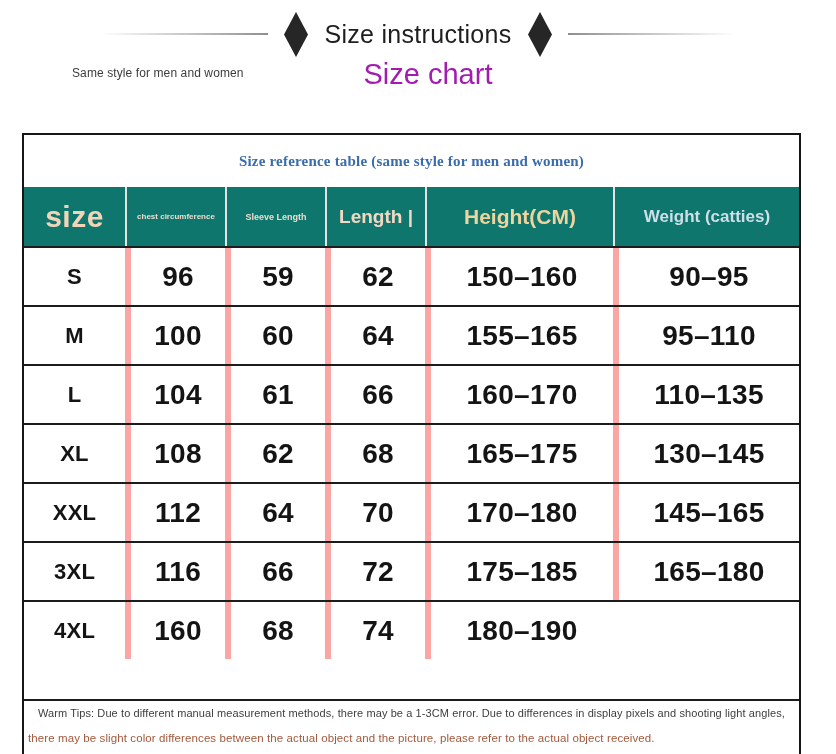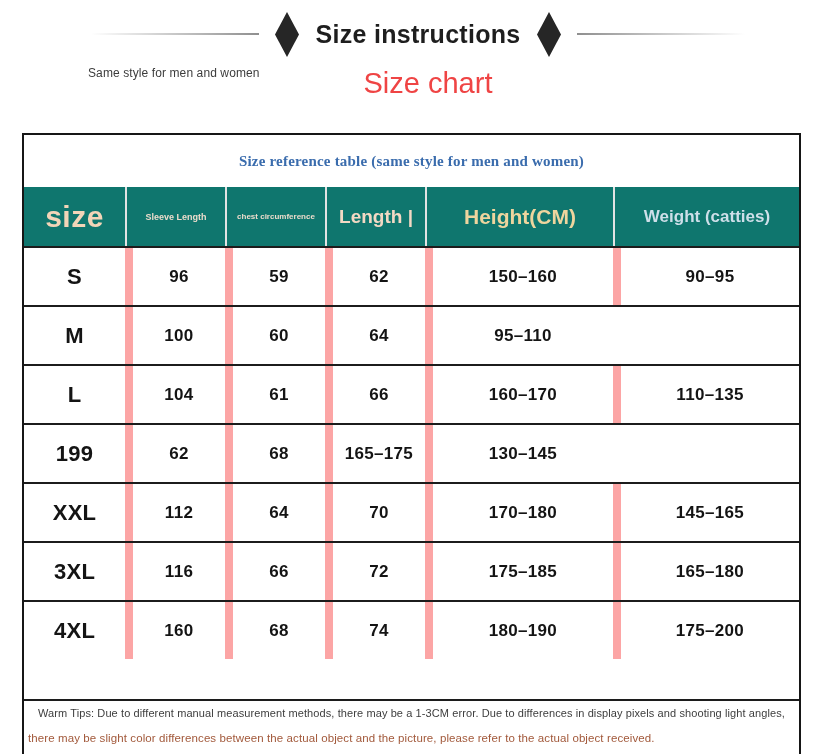--- a/index.html
+++ b/index.html
@@ -14,29 +14,29 @@
 
   
   .page-header { position: relative; height: 133px; }
   .banner-row {
     position: absolute; top: 10px; left: 0; right: 0; height: 48px;
     display: flex; align-items: center; justify-content: center; gap: 16px;
   }
   .rule { width: 168px; height: 2px; }
   .rule-left  { background: linear-gradient(to right, rgba(140,140,140,0), #8f8f8f); }
   .rule-right { background: linear-gradient(to left,  rgba(140,140,140,0), #8f8f8f); }
-  .banner-title { font-size: 25px; font-weight: 700; color: #1e1e1e; letter-spacing: 0.3px; }
+  .banner-title { font-size: 25px; font-weight: 400; color: #1e1e1e; letter-spacing: 0.3px; }
   .diamond { width: 24px; height: 45px; display: block; }
   .left-note {
-    position: absolute; top: 66px; left: 88px;
+    position: absolute; top: 66px; left: 72px;
     font-size: 12px; color: #3c3c3c; letter-spacing: 0.1px;
   }
   .chart-title {
-    position: absolute; top: 67px; left: 0; right: 0;
-    text-align: center; font-size: 29px; font-weight: 400; color: #ef4444; margin-left: 20px;
+    position: absolute; top: 58px; left: 0; right: 0;
+    text-align: center; font-size: 29px; font-weight: 400; color: #a21caf; margin-left: 20px;
   }
 
   
   .size-table {
     margin-left: 22px; width: 779px;
     border: 2px solid #161616;
     background: #fff;
   }
   .caption-row { height: 52px; display: flex; align-items: center; justify-content: center; font-family: Liberation Serif, serif; }
   .caption { color: #3a6cad; font-size: 15px; font-weight: 600; letter-spacing: 0.2px; }
@@ -49,22 +49,22 @@
   .hc-size   { font-size: 30px; font-weight: 700; color: #f2d5b8; letter-spacing: 0.5px; }
   .hc-chest  { font-size: 8px;  font-weight: 700; color: #ecdccc; }
   .hc-sleeve { font-size: 9px;  font-weight: 700; color: #ecdccc; }
   .hc-length { font-size: 19px; font-weight: 700; color: #f3d9c4; }
   .hc-height { font-size: 21px; font-weight: 600; color: #eed59e; }
   .hc-weight { font-size: 17px; font-weight: 600; color: #cedfe9; }
 
   .data-row { height: 59px; border-top: 2px solid #1c1c1c; }
   .dcell {
     display: flex; align-items: center; justify-content: center;
-    font-size: 17px; font-weight: 700; color: #141414;
-    border-left: 8px solid #fca5a5; letter-spacing: 0.3px;
+    font-size: 28px; font-weight: 700; color: #141414;
+    border-left: 6px solid #fca5a5; letter-spacing: 0.3px;
   }
   .dcell:first-child { border-left: none; font-size: 22px; }
 
   .table-footer { border-top: 2px solid #1c1c1c; height: 72px; padding-top: 6px; margin-top: 40px; }
   .tips-line1 { text-align: center; font-size: 11px; color: #3d3d3d; letter-spacing: 0.1px; }
   .tips-line2 { text-align: left; font-size: 11.5px; color: #a2593b; margin-top: 13px; padding-left: 4px; letter-spacing: 0.1px; }
 </style>
 </head>
 <body>
 
@@ -87,55 +87,57 @@
   </div>
 
   <div class="size-table">
 
     <div class="caption-row">
       <span class="caption">Size reference table (same style for men and women)</span>
     </div>
 
     <div class="grid-row header-row">
       <div class="hcell hc-size">size</div>
+      <div class="hcell hc-chest">chest circumference</div>
       <div class="hcell hc-sleeve">Sleeve Length</div>
-      <div class="hcell hc-chest">chest circumference</div>
       <div class="hcell hc-length">Length |</div>
       <div class="hcell hc-height">Height(CM)</div>
       <div class="hcell hc-weight">Weight (catties)</div>
     </div>
 
     <div class="grid-row data-row">
       <div class="dcell">S</div>
       <div class="dcell">96</div>
       <div class="dcell">59</div>
       <div class="dcell">62</div>
       <div class="dcell">150–160</div>
       <div class="dcell">90–95</div>
     </div>
 
     <div class="grid-row data-row">
       <div class="dcell">M</div>
       <div class="dcell">100</div>
       <div class="dcell">60</div>
       <div class="dcell">64</div>
+      <div class="dcell">155–165</div>
       <div class="dcell">95–110</div>
     </div>
 
     <div class="grid-row data-row">
       <div class="dcell">L</div>
       <div class="dcell">104</div>
       <div class="dcell">61</div>
       <div class="dcell">66</div>
       <div class="dcell">160–170</div>
       <div class="dcell">110–135</div>
     </div>
 
     <div class="grid-row data-row">
-      <div class="dcell">199</div>
+      <div class="dcell">XL</div>
+      <div class="dcell">108</div>
       <div class="dcell">62</div>
       <div class="dcell">68</div>
       <div class="dcell">165–175</div>
       <div class="dcell">130–145</div>
     </div>
 
     <div class="grid-row data-row">
       <div class="dcell">XXL</div>
       <div class="dcell">112</div>
       <div class="dcell">64</div>
@@ -152,21 +154,20 @@
       <div class="dcell">175–185</div>
       <div class="dcell">165–180</div>
     </div>
 
     <div class="grid-row data-row">
       <div class="dcell">4XL</div>
       <div class="dcell">160</div>
       <div class="dcell">68</div>
       <div class="dcell">74</div>
       <div class="dcell">180–190</div>
-      <div class="dcell">175–200</div>
     </div>
 
     <div class="table-footer">
       <div class="tips-line1">Warm Tips: Due to different manual measurement methods, there may be a 1-3CM error. Due to differences in display pixels and shooting light angles,</div>
       <div class="tips-line2">there may be slight color differences between the actual object and the picture, please refer to the actual object received.</div>
     </div>
 
   </div>
 </div>
 

